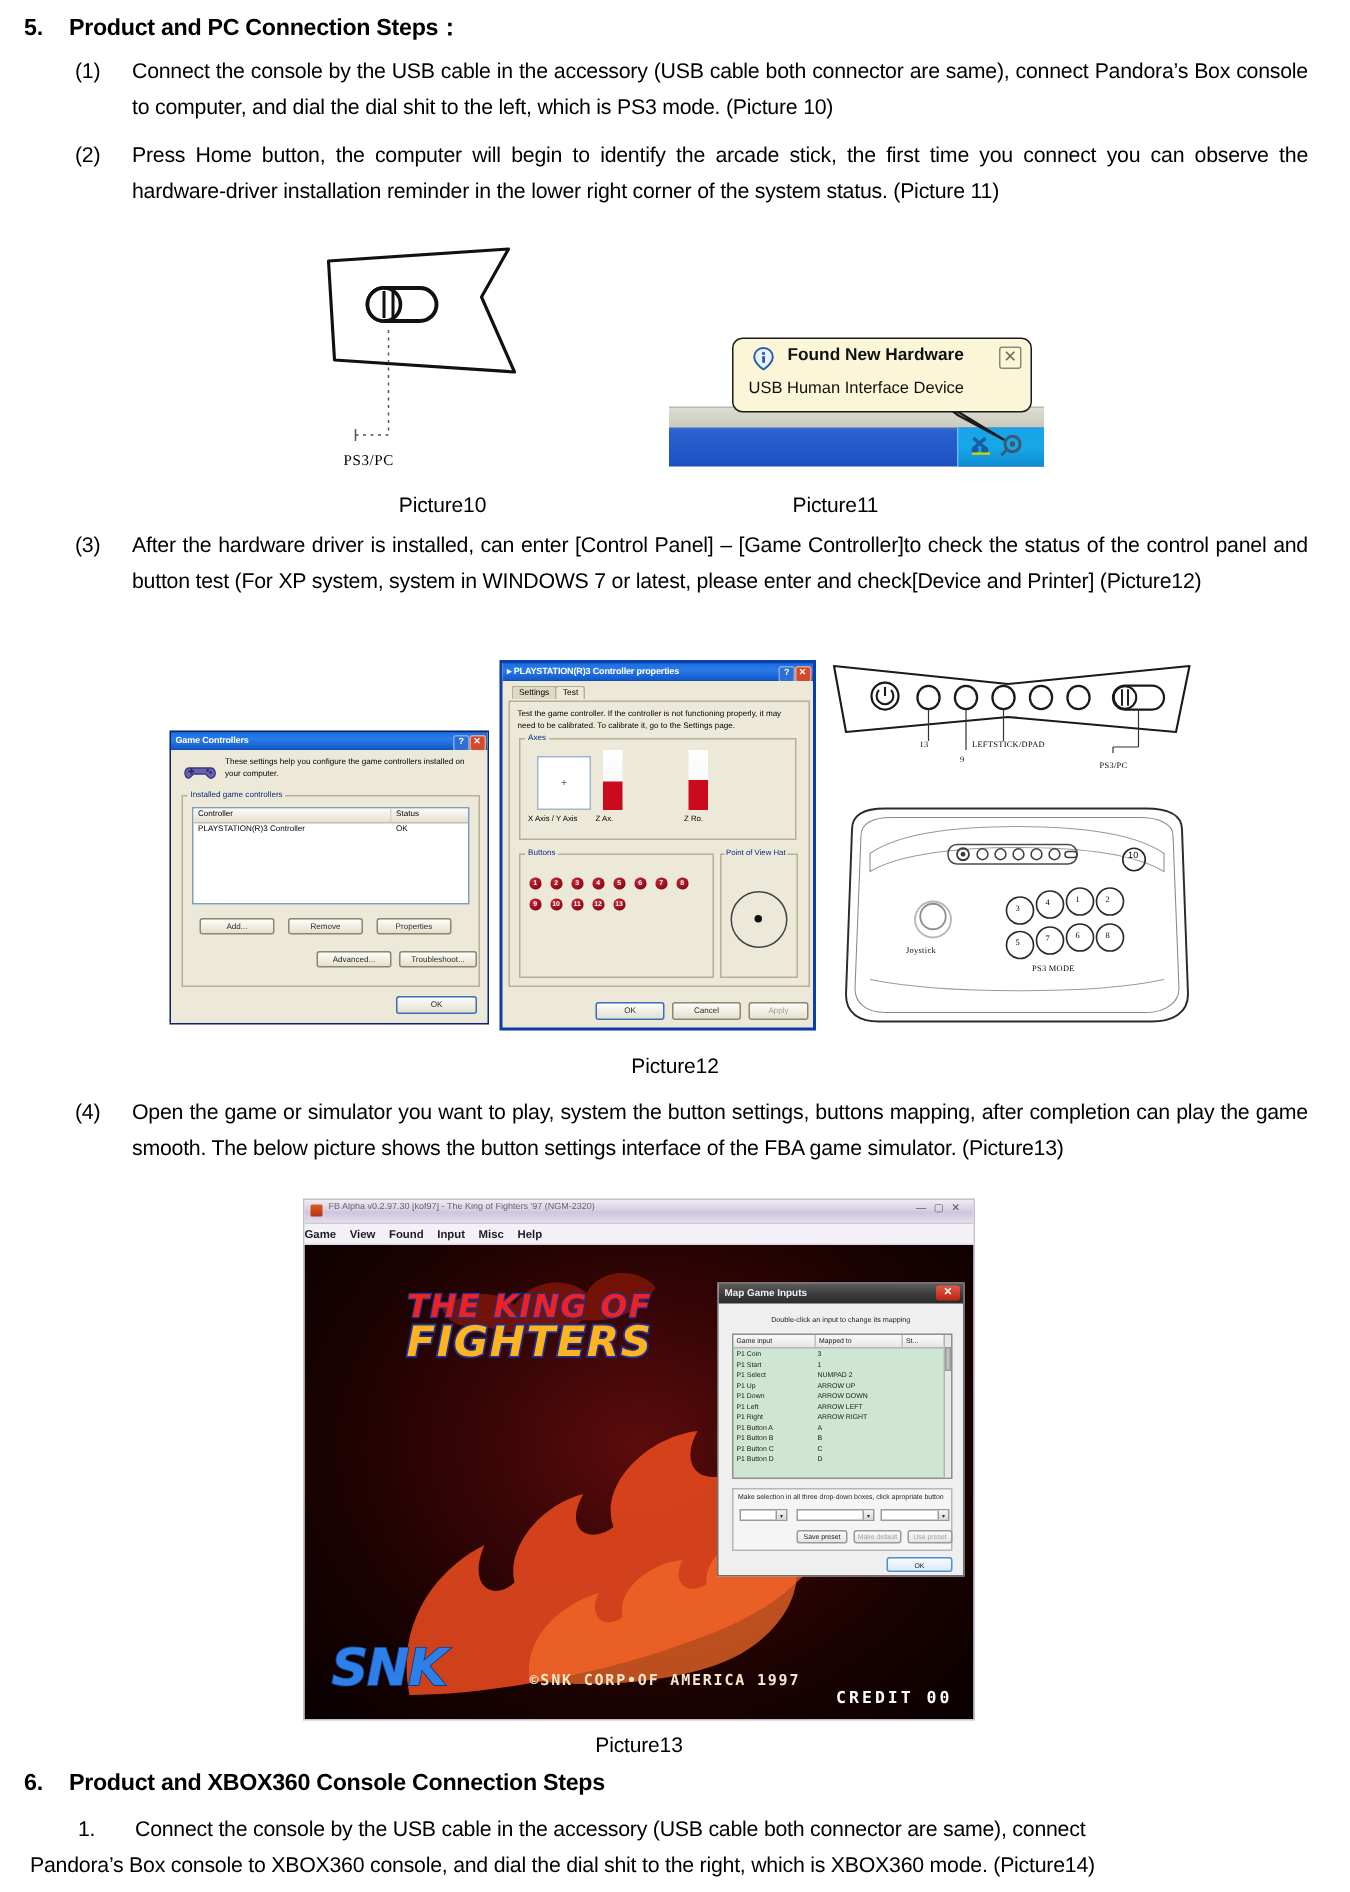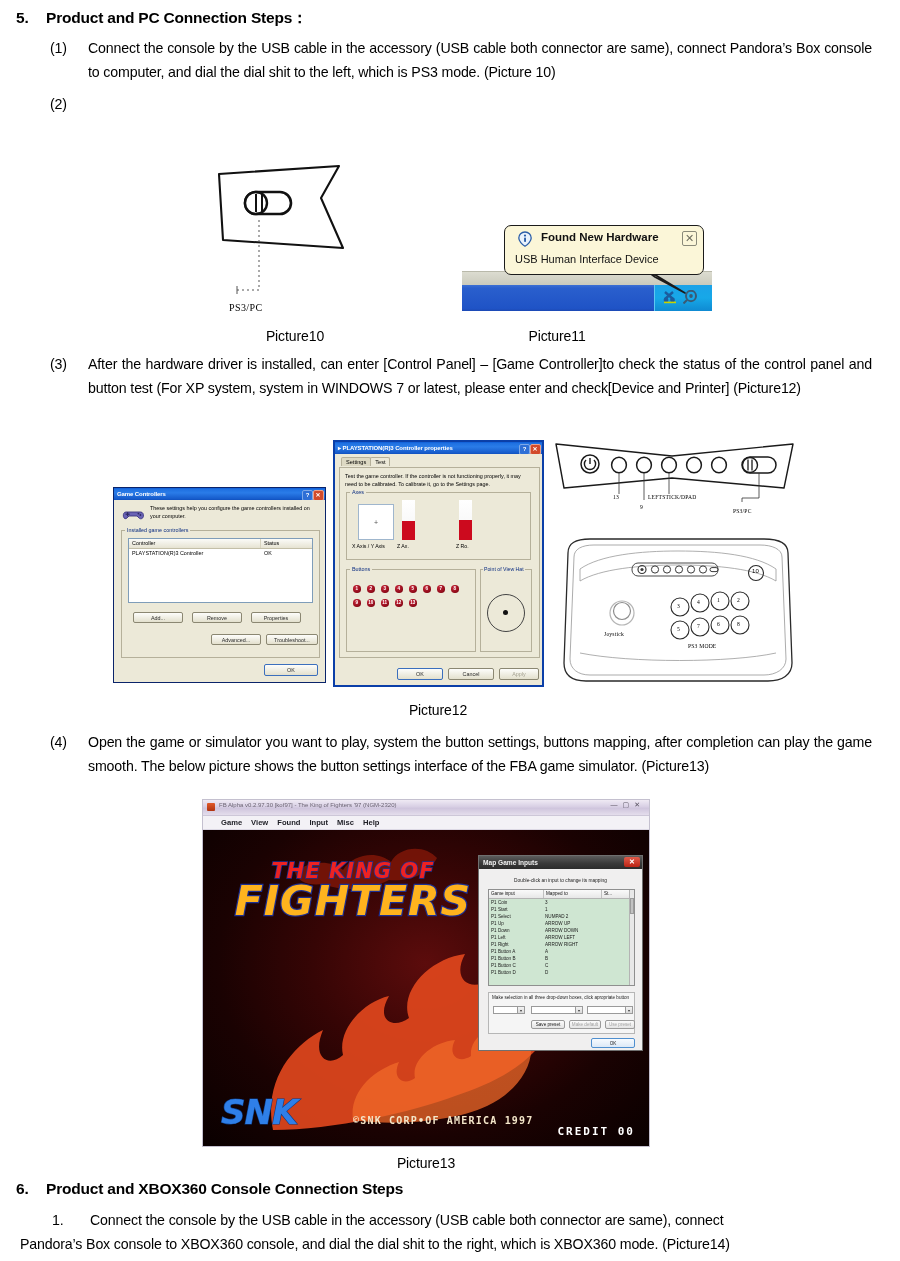--- a/index.html
+++ b/index.html
@@ -335,21 +335,21 @@
     font-size: 7px;
     color: #5a5463;
     letter-spacing: 5px;
   }
   .fba-menubar {
     height: 13px;
     background: #f3f1f6;
     border-bottom: 1px solid #dcd8e4;
     display: flex;
     align-items: center;
-    padding-left: 18px;
+    padding-left: 0;
     gap: 9px;
     font-size: 7.6px;
     font-weight: bold;
     color: #1d1d24;
   }
   .fba-screen {
     position: relative;
     background: radial-gradient(ellipse at 50% 42%, #5c0c0c 0%, #360505 36%, #1a0202 66%, #090000 100%);
     overflow: hidden;
   }
@@ -363,21 +363,21 @@
     white-space: nowrap;
   }
   .kof-line1 {
     font-size: 21px;
     color: #ee2222;
     letter-spacing: 1px;
     -webkit-text-stroke: 1.6px #1c2f93;
     paint-order: stroke fill;
   }
   .kof-line2 {
-    font-size: 41px;
+    font-size: 28px;
     color: #ffb31e;
     letter-spacing: 1px;
     -webkit-text-stroke: 2.4px #1c2f93;
     paint-order: stroke fill;
   }
   .snk-logo {
     position: absolute;
     font-family: "DejaVu Sans", sans-serif;
     font-weight: bold;
     font-style: italic;
@@ -542,20 +542,21 @@
     <span class="num">5.</span><span>Product and PC Connection Steps：</span>
   </div>
 
   <div class="para" style="left:88px; top:36px; width:784px;">
     <span class="marker">(1)</span>
     <span>Connect the console by the USB cable in the accessory (USB cable both connector are same), connect Pandora’s Box console to computer, and dial the dial shit to the left, which is PS3 mode. (Picture 10)</span>
   </div>
 
   <div class="para" style="left:88px; top:92px; width:784px;">
     <span class="marker">(2)</span>
+    <span>Press Home button, the computer will begin to identify the arcade stick, the first time you connect you can observe the hardware-driver installation reminder in the lower right corner of the system status. (Picture 11)</span>
   </div>
 
   <div class="pic10" style="left:215px; top:162px; width:160px; height:160px;">
     <svg width="160" height="160" viewBox="0 0 160 160">
 
       <path d="M4,12 L124,4 L106,36 L128,86 L8,78 Z" fill="none" stroke="#111" stroke-width="2.1" stroke-linejoin="round"></path>
 
       <rect x="30" y="30" width="46" height="22" rx="11" ry="11" fill="#fff" stroke="#111" stroke-width="2.6"></rect>
 
       <path d="M41,30 a11,11 0 0 0 0,22 L41,52 Z" fill="#fff" stroke="none"></path>
@@ -565,21 +566,21 @@
 
       <line x1="44" y1="58" x2="44" y2="128" stroke="#555" stroke-width="1" stroke-dasharray="2,3"></line>
       <line x1="22" y1="128" x2="44" y2="128" stroke="#555" stroke-width="1" stroke-dasharray="2,3"></line>
       <line x1="22" y1="124" x2="22" y2="132" stroke="#555" stroke-width="1"></line>
     </svg>
     <div class="ps3pc-label" style="left:14px; top:140px;">PS3/PC</div>
   </div>
 
   <div class="caption" style="left:215px; top:328px; width:160px;">Picture10</div>
 
-  <div class="pic11" style="left:462px; top:225px; width:250px; height:90px;">
+  <div class="pic11" style="left:446px; top:225px; width:250px; height:90px;">
     <div class="desktop-strip"></div>
     <div class="taskbar"></div>
     <div class="tray">
       <div class="tray-icon" style="left:8px; top:5px;">
         <svg width="15" height="14" viewBox="0 0 15 14">
           <path d="M2,2 L10,9 M10,2 L2,9" stroke="#1b5c9e" stroke-width="2.4" fill="none"></path>
           <circle cx="3" cy="10" r="2.4" fill="#1b5c9e"></circle>
           <circle cx="9.5" cy="10" r="2.4" fill="#1b5c9e"></circle>
           <rect x="1" y="11.6" width="12" height="1.6" fill="#c8d400"></rect>
         </svg>
@@ -789,21 +790,21 @@
     <div class="tiny-label" style="left:137px; top:64px;">4</div>
     <div class="tiny-label" style="left:157px; top:62px;">1</div>
     <div class="tiny-label" style="left:177px; top:62px;">2</div>
     <div class="tiny-label" style="left:117px; top:91px;">5</div>
     <div class="tiny-label" style="left:137px; top:88px;">7</div>
     <div class="tiny-label" style="left:157px; top:86px;">6</div>
     <div class="tiny-label" style="left:177px; top:86px;">8</div>
   </div>
 
 
-  <div class="caption" style="left:368px; top:702px; width:140px;">Picture12</div>
+  <div class="caption" style="left:380px; top:702px; width:140px;">Picture12</div>
 
   <div class="para" style="left:88px; top:730px; width:784px;">
     <span class="marker">(4)</span>
     <span>Open the game or simulator you want to play, system the button settings, buttons mapping, after completion can play the game smooth. The below picture shows the button settings interface of the FBA game simulator. (Picture13)</span>
   </div>
 
   <div class="fba" style="left:202px; top:799px; width:448px; height:348px;">
     <div class="fba-titlebar">
       <div class="fba-title-icon"></div>
       <div class="fba-title-text">FB Alpha v0.2.97.30 [kof97] - The King of Fighters '97 (NGM-2320)</div>

